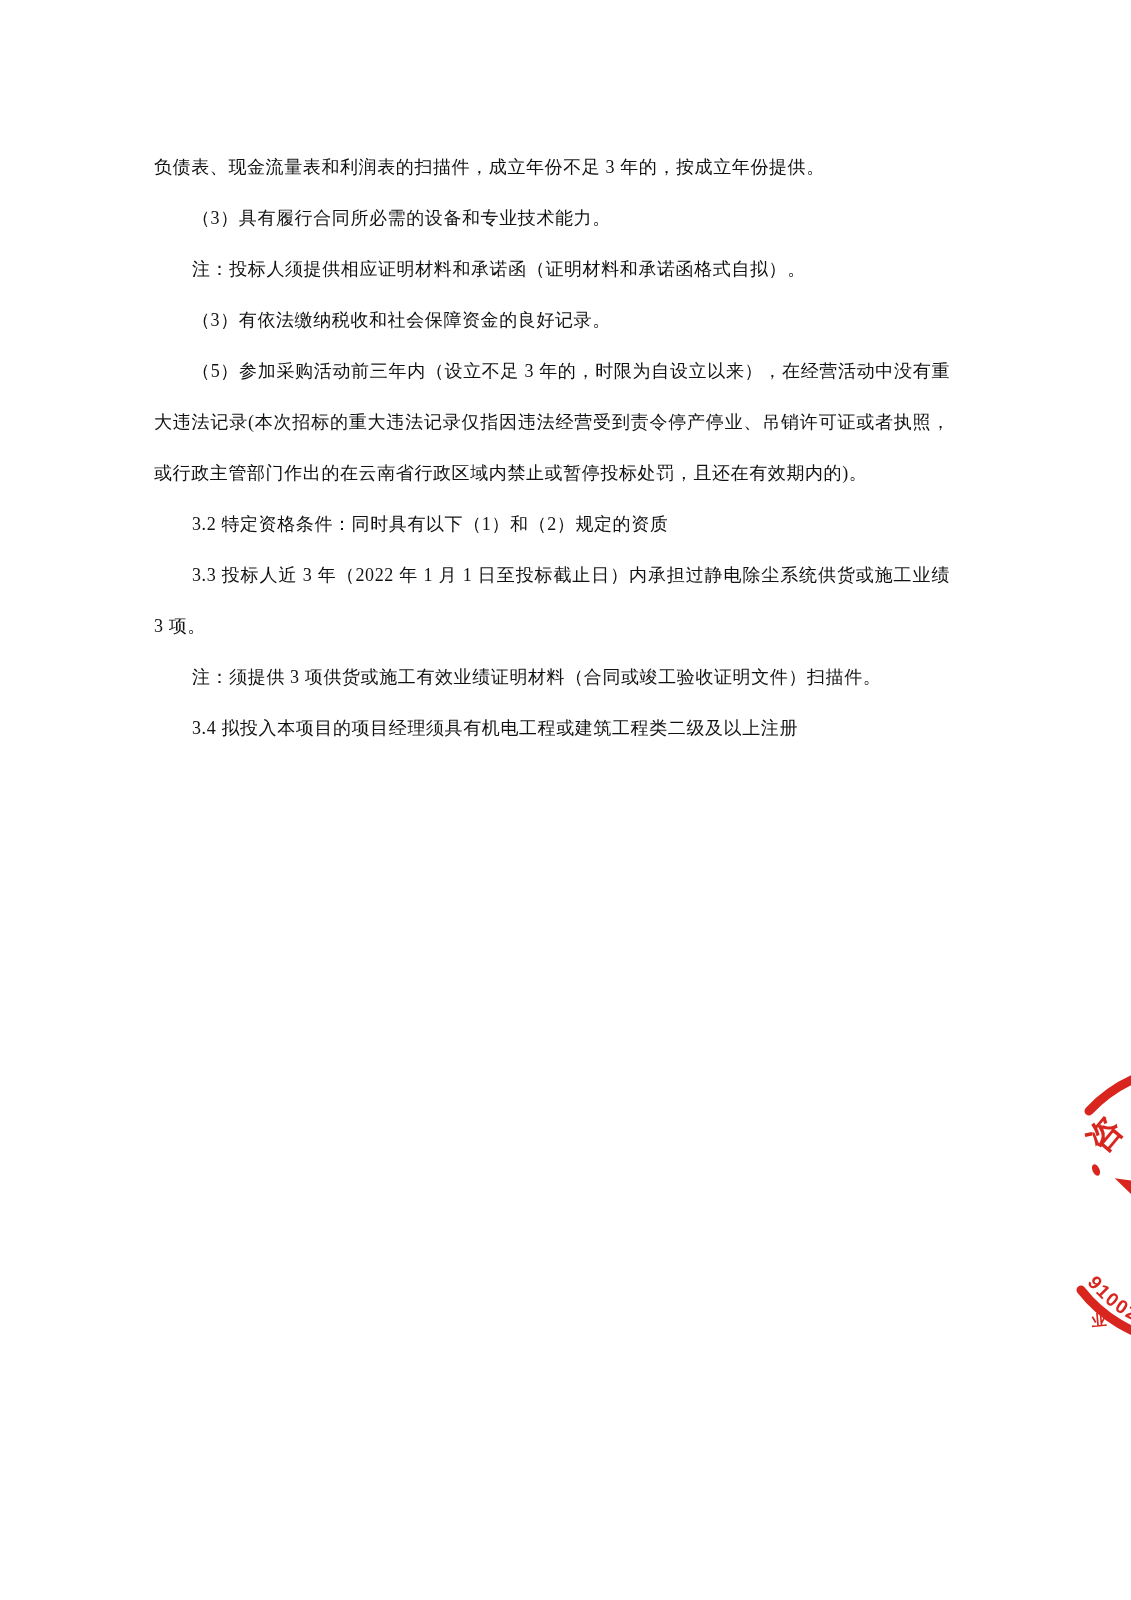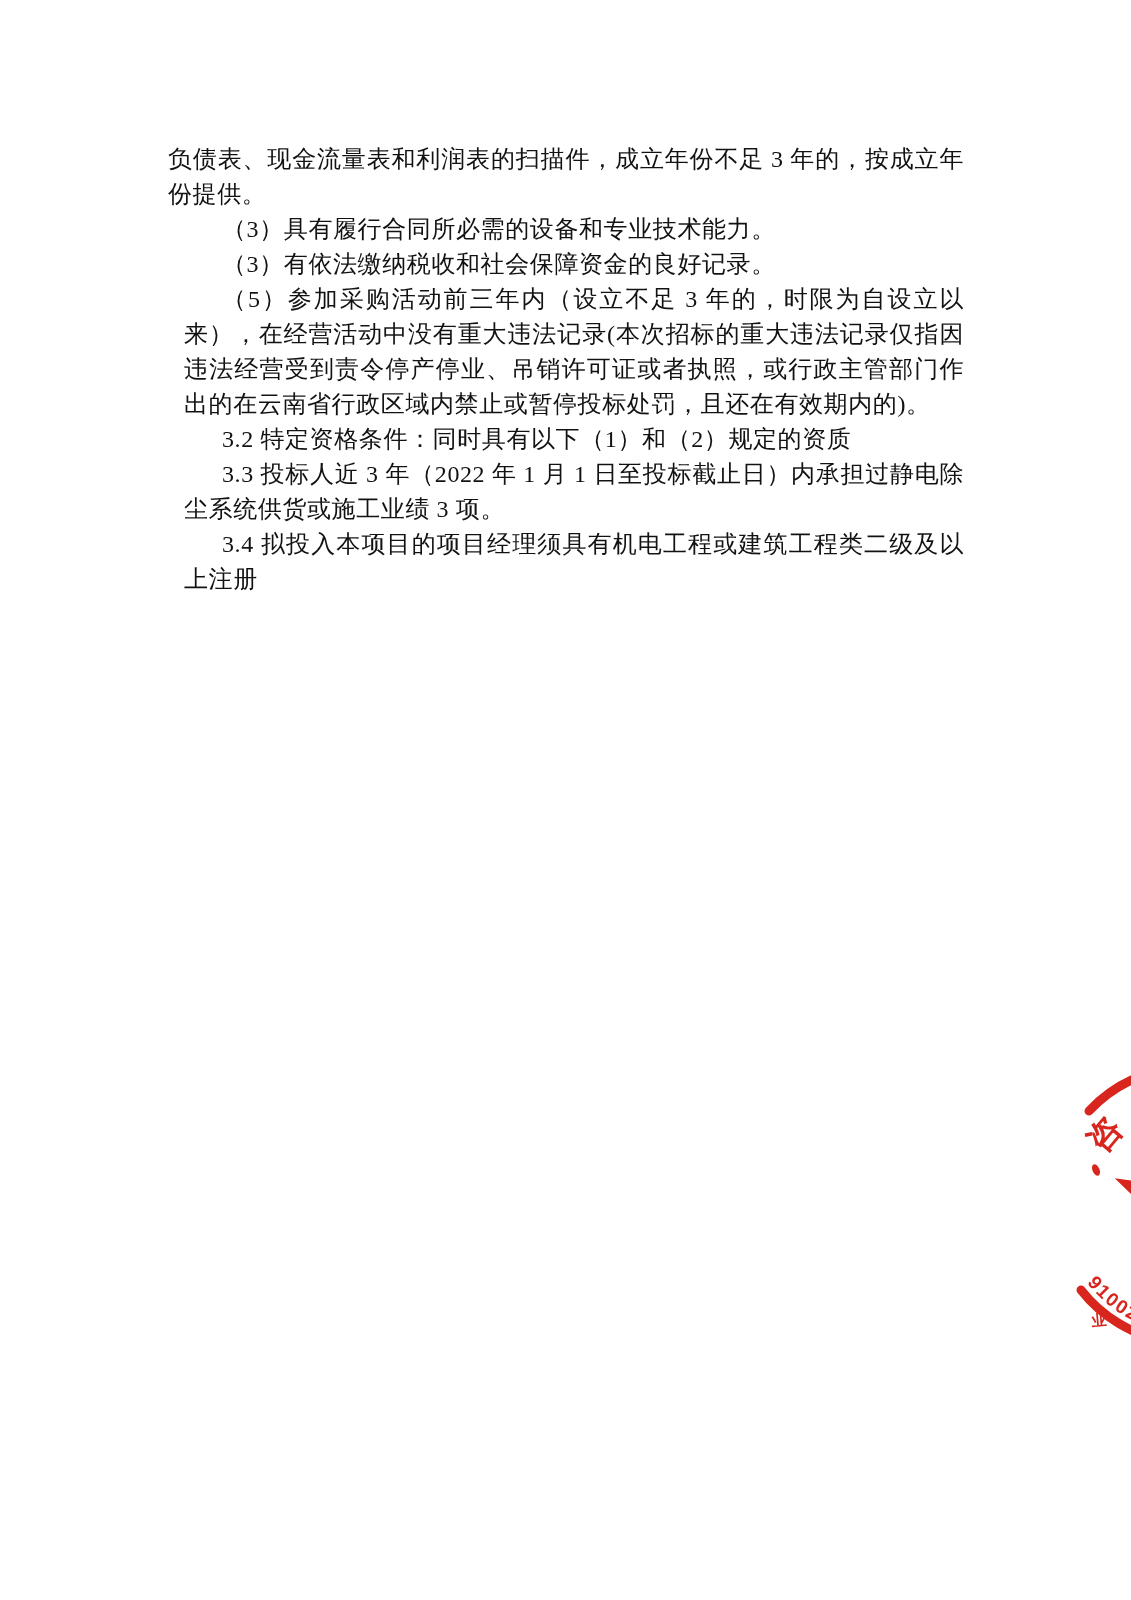--- a/index.html
+++ b/index.html
@@ -2,46 +2,48 @@
 <html style="--stamp: #d8261e;"><head>
 <meta charset="utf-8">
 <style>
   html, body { margin:0; padding:0; background:#ffffff; }
   .page {
     position:relative; width:1131px; height:1600px;
     background:#ffffff; overflow:hidden;
     font-family:"Liberation Serif","DejaVu Serif",serif;
   }
   .textblock {
-    position:absolute; left:168px; top:142px; width:796px;
-    font-size:24px; letter-spacing:0.6px; line-height:35px;
+    position:absolute; left:154px; top:142px; width:796px;
+    font-size:18px; letter-spacing:0.6px; line-height:51px;
     color:#121212; text-align:justify; text-justify:inter-ideograph;
   }
   .textblock p { margin:0; padding:0; }
-  .textblock p.indent { text-indent:38px;margin-left:16px; }
+  .textblock p.indent { text-indent:38px; }
   .stamp { position:absolute; left:1040px; top:1058px; width:200px; height:300px; }
   .stamp .ink { fill:var(--stamp,#d8261e); }
   .stamp .ring { fill:none; stroke:var(--stamp,#d8261e); stroke-width:9; stroke-linecap:round; }
   .stamp text { fill:var(--stamp,#d8261e); }
   .stamp .ringchar { font-family:"Liberation Serif","DejaVu Serif",serif; font-weight:bold; font-size:33px; }
   .stamp .code { font-family:"Liberation Sans","DejaVu Sans",sans-serif; font-weight:bold; font-size:19px; letter-spacing:2px; }
   .stamp .blabel { font-family:"Liberation Serif","DejaVu Serif",serif; font-weight:bold; font-size:15px; letter-spacing:10px; }
 </style>
 </head>
 <body>
 
 <div class="page">
 
   <div class="textblock" style="color: rgb(18, 18, 18);">
     <p>负债表、现金流量表和利润表的扫描件，成立年份不足 3 年的，按成立年份提供。</p>
     <p class="indent">（3）具有履行合同所必需的设备和专业技术能力。</p>
+    <p class="indent">注：投标人须提供相应证明材料和承诺函（证明材料和承诺函格式自拟）。</p>
     <p class="indent">（3）有依法缴纳税收和社会保障资金的良好记录。</p>
     <p class="indent">（5）参加采购活动前三年内（设立不足 3 年的，时限为自设立以来），在经营活动中没有重大违法记录(本次招标的重大违法记录仅指因违法经营受到责令停产停业、吊销许可证或者执照，或行政主管部门作出的在云南省行政区域内禁止或暂停投标处罚，且还在有效期内的)。</p>
     <p class="indent">3.2 特定资格条件：同时具有以下（1）和（2）规定的资质</p>
     <p class="indent">3.3 投标人近 3 年（2022 年 1 月 1 日至投标截止日）内承担过静电除尘系统供货或施工业绩 3 项。</p>
+    <p class="indent">注：须提供 3 项供货或施工有效业绩证明材料（合同或竣工验收证明文件）扫描件。</p>
     <p class="indent">3.4 拟投入本项目的项目经理须具有机电工程或建筑工程类二级及以上注册</p>
   </div>
 
   <svg class="stamp" viewBox="0 0 200 300" width="200" height="300" aria-hidden="true">
 
     <path class="ring" d="M 162 9.5 A 138 138 0 0 0 49 53"></path>
     <path class="ring" d="M 41 232 A 138 138 0 0 0 126 283"></path>
 
     <polygon class="ink" transform="rotate(8 152 158)" points="152,72 132.7,131.4 70.2,131.4 120.8,168.2 101.5,227.6 152,190.9 202.5,227.6 183.2,168.2 233.8,131.4 171.3,131.4"></polygon>
 

